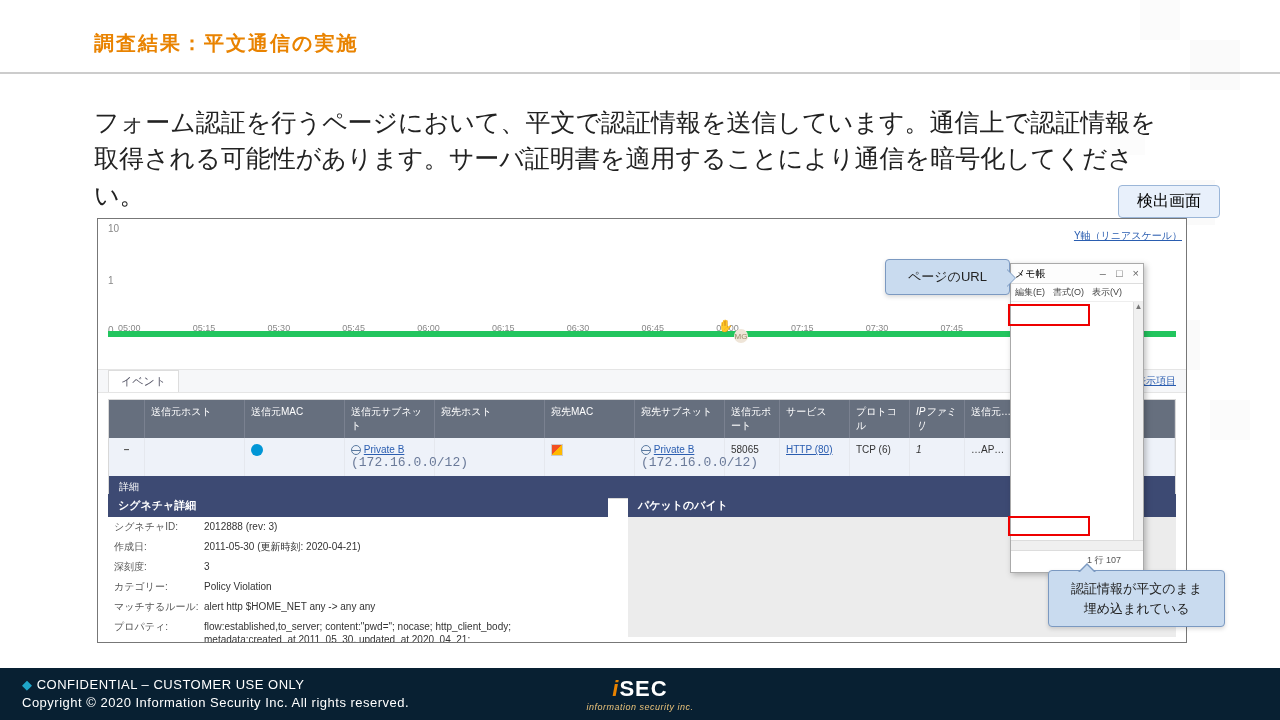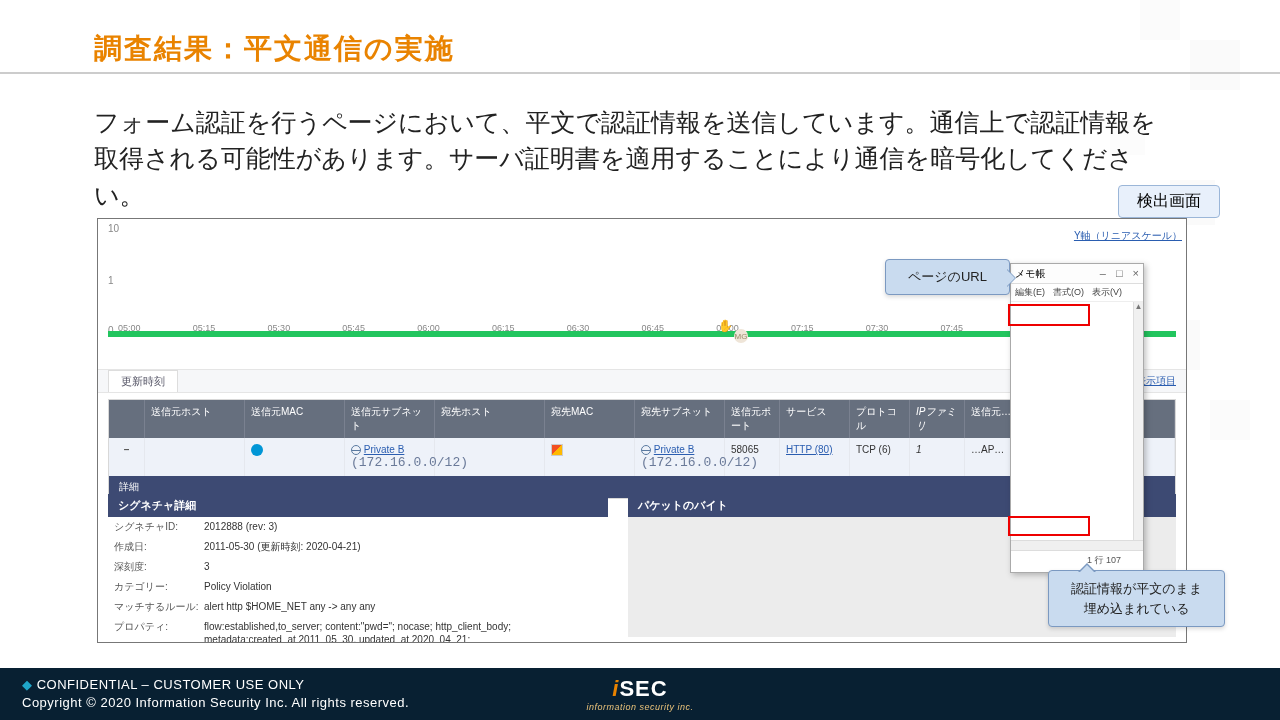--- a/index.html
+++ b/index.html
@@ -1,20 +1,20 @@
 <!DOCTYPE html>
 <html><head>
 <meta charset="utf-8">
 <style>
   * { box-sizing: border-box; margin: 0; padding: 0; font-family: "Meiryo", "Hiragino Kaku Gothic Pro", sans-serif; }
   body { width:1280px; height:720px; background:#fff; position:relative; overflow:hidden; }
 
   .slide { position:absolute; inset:0; }
 
-  .title { position:absolute; left:94px; top:30px; font-size:28px; font-weight:bold; color:#e98300; letter-spacing:2px; }
+  .title { position:absolute; left:94px; top:30px; font-size:20px; font-weight:bold; color:#e98300; letter-spacing:2px; }
   .title-underline { position:absolute; left:0; top:72px; width:100%; height:2px; background:#ccc; }
 
   .desc { position:absolute; left:94px; top:104px; width:1080px; font-size:25px; line-height:1.45; color:#222; }
 
   .det-label { position:absolute; right:60px; top:185px; background:#e8f0fb; border:1px solid #9bb6d8; border-radius:4px; padding:5px 18px; font-size:16px; }
 
   .app-frame { position:absolute; left:97px; top:218px; width:1090px; height:425px; border:1px solid #777; background:#fff; overflow:hidden; }
 
   
   .chart { position:absolute; left:0; top:0; right:0; height:130px; padding:6px 10px 0 10px; }
@@ -136,21 +136,21 @@
         <span class="xtick" style="left:72%">07:30</span>
         <span class="xtick" style="left:79%">07:45</span>
         <span class="xtick" style="left:86%">08:00</span>
         <span class="xtick" style="left:93%">08:15</span>
       </div>
       <span class="cursor-icon" style="left:620px; top:100px;">✋</span>
       <span class="mg-dot" style="left:636px; top:110px;">MG</span>
     </div>
 
     <div class="tab-row">
-      <div class="tab">更新時刻</div>
+      <div class="tab">イベント</div>
       <a class="display-link">表示項目</a>
     </div>
 
     <div class="tbl">
       <div class="thead">
         <div class="c0"></div>
         <div class="c1">送信元ホスト</div>
         <div class="c2">送信元MAC</div>
         <div class="c3">送信元サブネット</div>
         <div class="c4">宛先ホスト</div>

